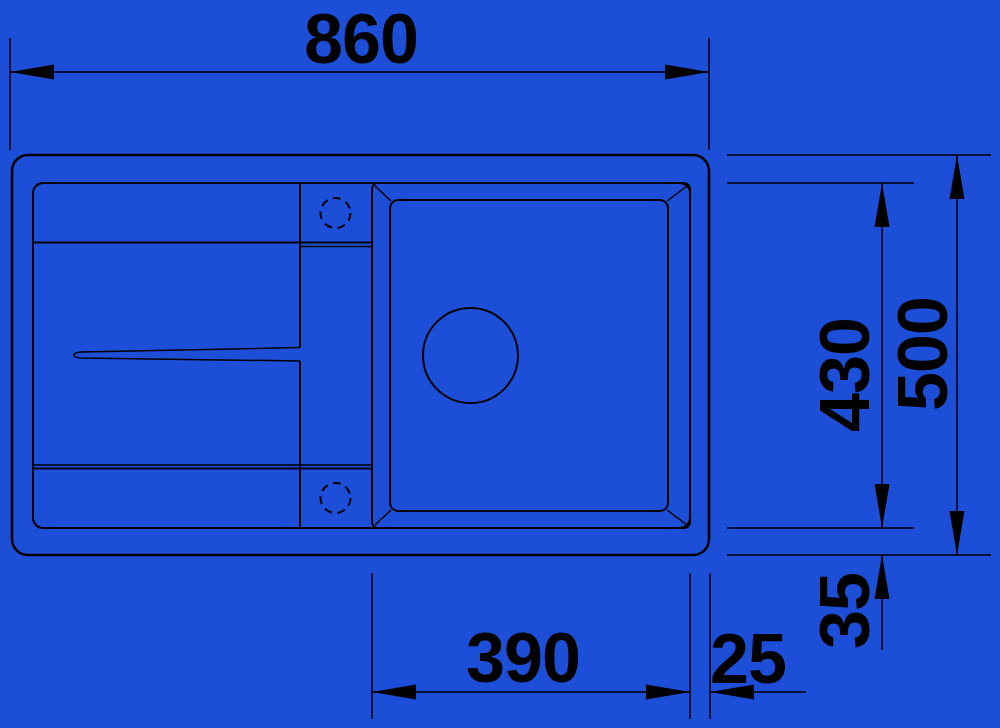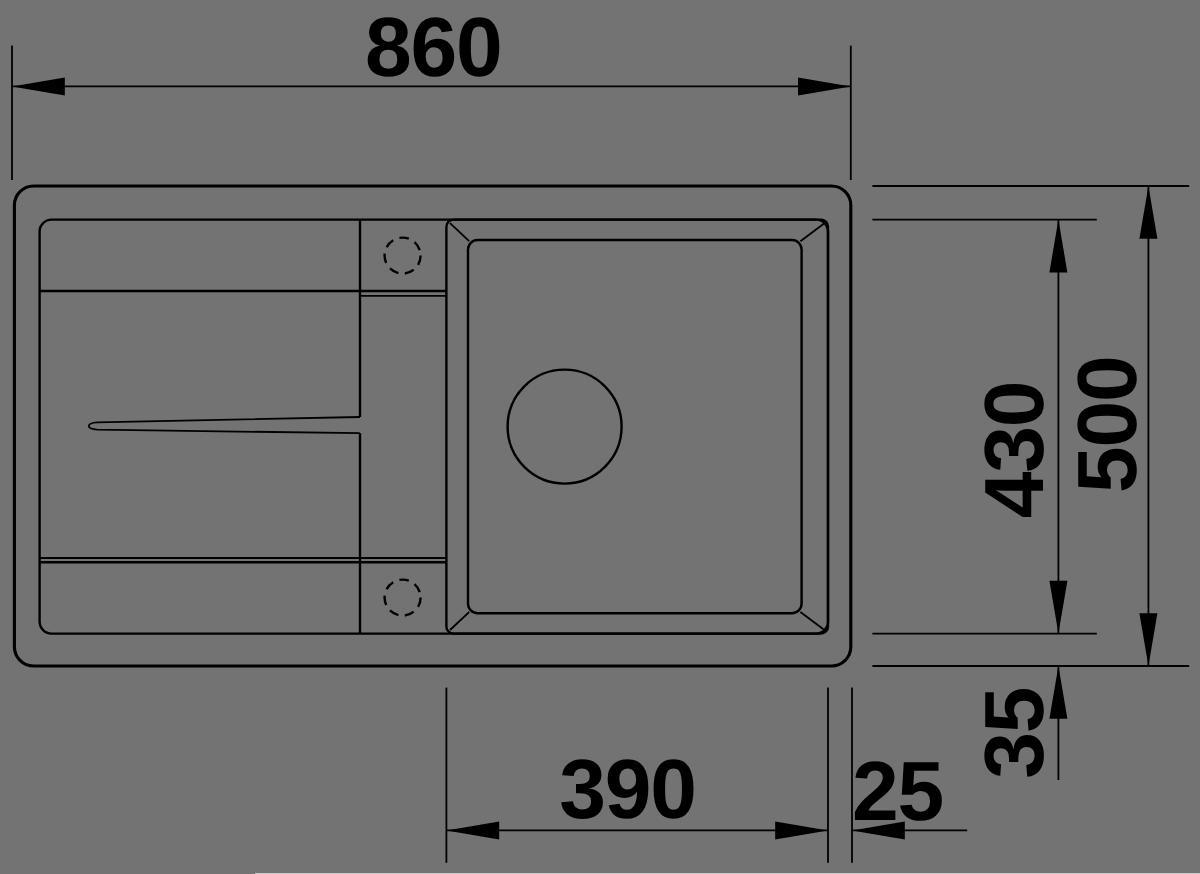--- a/index.html
+++ b/index.html
@@ -4,21 +4,21 @@
 <style>
   html, body {
     margin: 0;
     padding: 0;
     background: #ffffff;
   }
   .canvas {
     position: relative;
     width: 1000px;
     height: 728px;
-    background: #737373;
+    background: #1d4ed8;
     font-family: "Liberation Sans", sans-serif;
   }
   svg { display: block; }
   .dim-text {
     font-family: "Liberation Sans", sans-serif;
     font-weight: 700;
     font-size: 70px;
     fill: #000000;
     letter-spacing: -1px;
   }

